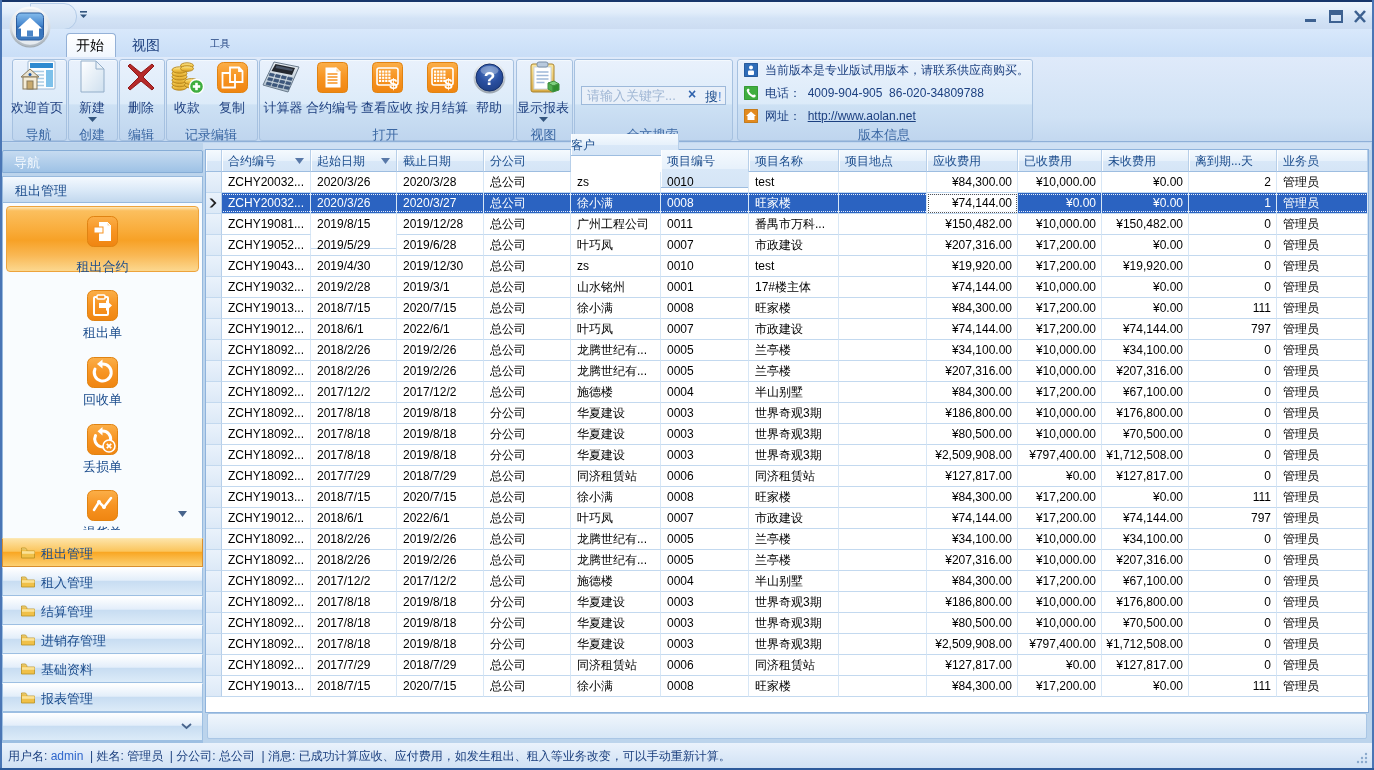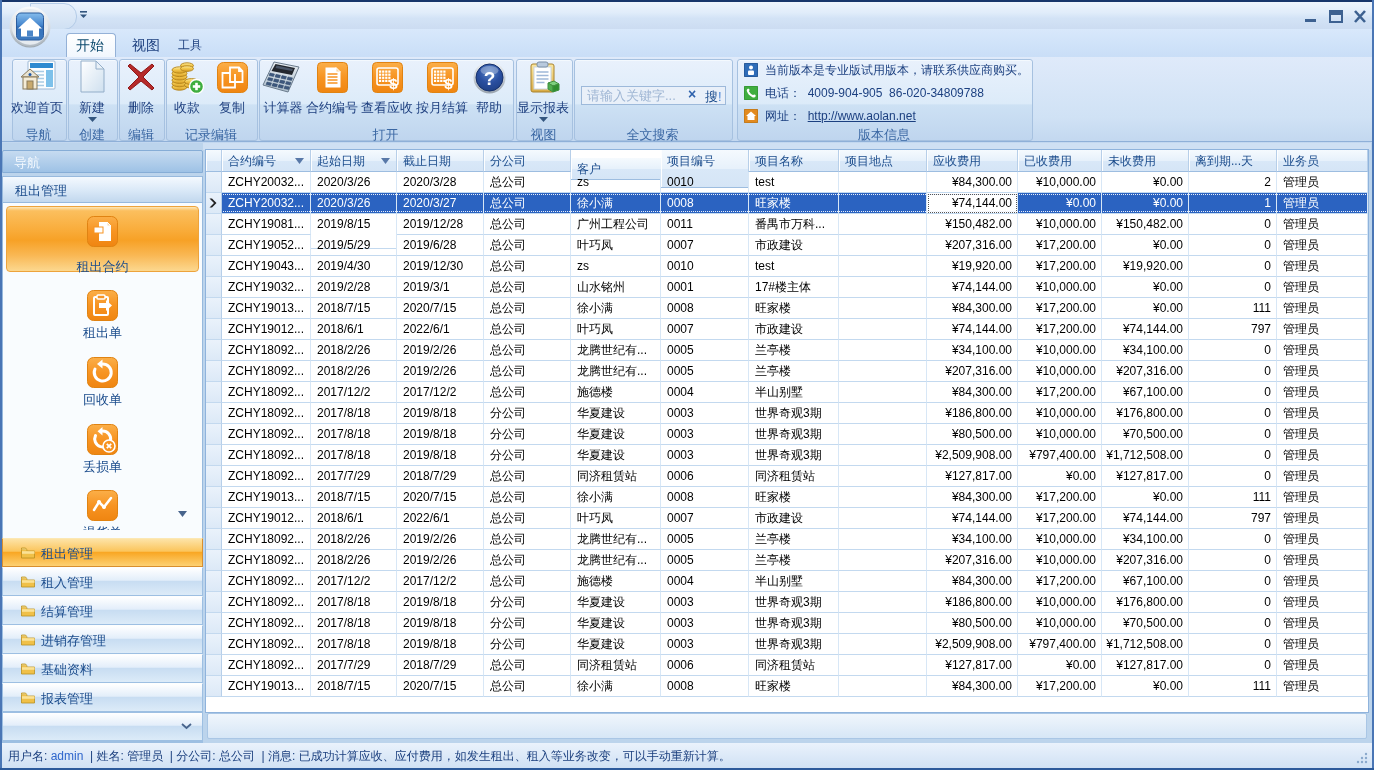--- a/index.html
+++ b/index.html
@@ -42,23 +42,23 @@
       </defs>
       <circle cx="21" cy="21" r="20.5" fill="url(#ring)"></circle>
       <circle cx="21" cy="21" r="18" fill="#e6ebf0"></circle>
       <rect x="7.5" y="7" width="27" height="27" rx="4.5" fill="url(#orbsq)" stroke="#2b5c9e"></rect>
       <path d="M21 11.5 L33 22.5 L30 22.5 L30 30.5 L12 30.5 L12 22.5 L9 22.5 Z" fill="#ffffff"></path>
       <rect x="18" y="24.5" width="6" height="6" fill="#4c86c8"></rect>
       <path d="M7 32 A18 18 0 0 0 35 32 L35 34 A18 18 0 0 1 7 34 Z" fill="#b9c2ca" opacity="0.7"></path>
     </svg>
 <div class="abs" style="left:2px;top:29px;width:1370px;height:28px;background:linear-gradient(180deg,#d8e8fb,#c9def7)"></div>
 <div class="abs" style="left:66px;top:33px;width:48px;height:24px;background:linear-gradient(180deg,#ffffff,#f0f6fd);border:1px solid #94b1d7;border-bottom:none;border-radius:4px 4px 0 0"></div>
-<div class="abs nav" style="left:66px;top:37px;width:48px;font-size:14px;text-align:center;color:#0c4a6e">开始</div>
+<div class="abs nav" style="left:66px;top:37px;width:48px;font-size:14px;text-align:center;color:#000000">开始</div>
 <div class="abs nav" style="left:120px;top:37px;width:52px;font-size:14px;text-align:center;color:#204280">视图</div>
-<div class="abs nav" style="left:178px;top:37px;width:52px;font-size:12px;text-align:left;color:#204280">工具</div>
+<div class="abs nav" style="left:178px;top:37px;width:52px;font-size:10px;text-align:right;color:#204280">工具</div>
 <div class="abs" style="left:2px;top:57px;width:1370px;height:86px;background:linear-gradient(180deg,#dfeafa,#d0e2f5 70%,#c2d7ef)"></div>
 <div class="abs" style="left:2px;top:141px;width:1370px;height:1px;background:#8fb0d8"></div>
 <div class="abs" style="left:12px;top:59px;width:53px;height:80px;background:linear-gradient(180deg,#e9f1fc 0%,#dcebf9 55%,#cde1f4 56%,#bfd5ee 100%);border:1px solid #a6c1e0;border-radius:3px;box-shadow:inset 0 1px 0 #f4f9fe"></div>
 <div class="abs lbl" style="left:12px;top:126px;width:53px">导航</div>
 <div class="abs" style="left:68px;top:59px;width:48px;height:80px;background:linear-gradient(180deg,#e9f1fc 0%,#dcebf9 55%,#cde1f4 56%,#bfd5ee 100%);border:1px solid #a6c1e0;border-radius:3px;box-shadow:inset 0 1px 0 #f4f9fe"></div>
 <div class="abs lbl" style="left:68px;top:126px;width:48px">创建</div>
 <div class="abs" style="left:119px;top:59px;width:44px;height:80px;background:linear-gradient(180deg,#e9f1fc 0%,#dcebf9 55%,#cde1f4 56%,#bfd5ee 100%);border:1px solid #a6c1e0;border-radius:3px;box-shadow:inset 0 1px 0 #f4f9fe"></div>
 <div class="abs lbl" style="left:119px;top:126px;width:44px">编辑</div>
 <div class="abs" style="left:166px;top:59px;width:90px;height:80px;background:linear-gradient(180deg,#e9f1fc 0%,#dcebf9 55%,#cde1f4 56%,#bfd5ee 100%);border:1px solid #a6c1e0;border-radius:3px;box-shadow:inset 0 1px 0 #f4f9fe"></div>
 <div class="abs lbl" style="left:166px;top:126px;width:90px">记录编辑</div>
@@ -386,21 +386,21 @@
       <path d="M1 1 L5.5 5 L10 1" fill="none" stroke="#48648c" stroke-width="1.8"></path>
     </svg>
 <div class="abs" style="left:2px;top:741px;width:201px;height:2px;background:#9dbfe2"></div>
 <div class="abs" style="left:203px;top:143px;width:1168px;height:7px;background:#cfe0f3"></div>
 <div class="abs" style="left:205px;top:149px;width:1164px;height:564px;background:#ffffff;border:1px solid #8fb3dc;box-sizing:border-box"></div>
 <div class="hd" style="left:206px;top:150px;width:16px;height:22px;background:linear-gradient(180deg,#f5fafe 0%,#e7f1fb 50%,#d9e8f8 51%,#d5e5f6 100%);border-right:1px solid #b7cfe9;border-bottom:1px solid #9dbde0;box-sizing:border-box;box-shadow:inset 1px 0 0 #fdfeff;padding-left:6px"></div>
 <div class="hd" style="left:222px;top:150px;width:89px;height:22px;background:linear-gradient(180deg,#f5fafe 0%,#e7f1fb 50%,#d9e8f8 51%,#d5e5f6 100%);border-right:1px solid #b7cfe9;border-bottom:1px solid #9dbde0;box-sizing:border-box;box-shadow:inset 1px 0 0 #fdfeff;padding-left:6px">合约编号</div>
 <div class="hd" style="left:311px;top:150px;width:86px;height:22px;background:linear-gradient(180deg,#f5fafe 0%,#e7f1fb 50%,#d9e8f8 51%,#d5e5f6 100%);border-right:1px solid #b7cfe9;border-bottom:1px solid #9dbde0;box-sizing:border-box;box-shadow:inset 1px 0 0 #fdfeff;padding-left:6px">起始日期</div>
 <div class="hd" style="left:397px;top:150px;width:87px;height:22px;background:linear-gradient(180deg,#f5fafe 0%,#e7f1fb 50%,#d9e8f8 51%,#d5e5f6 100%);border-right:1px solid #b7cfe9;border-bottom:1px solid #9dbde0;box-sizing:border-box;box-shadow:inset 1px 0 0 #fdfeff;padding-left:6px">截止日期</div>
 <div class="hd" style="left:484px;top:150px;width:87px;height:22px;background:linear-gradient(180deg,#f5fafe 0%,#e7f1fb 50%,#d9e8f8 51%,#d5e5f6 100%);border-right:1px solid #b7cfe9;border-bottom:1px solid #9dbde0;box-sizing:border-box;box-shadow:inset 1px 0 0 #fdfeff;padding-left:6px">分公司</div>
-<div class="hd" style="left:571px;top:158px;width:108px;height:22px;background:linear-gradient(180deg,#f5fafe 0%,#e7f1fb 50%,#d9e8f8 51%,#d5e5f6 100%);border-right:1px solid #b7cfe9;border-bottom:1px solid #9dbde0;box-sizing:border-box;box-shadow:inset 1px 0 0 #fdfeff;padding-left:6px">客户</div>
+<div class="hd" style="left:571px;top:134px;width:108px;height:22px;background:linear-gradient(180deg,#f5fafe 0%,#e7f1fb 50%,#d9e8f8 51%,#d5e5f6 100%);border-right:1px solid #b7cfe9;border-bottom:1px solid #9dbde0;box-sizing:border-box;box-shadow:inset 1px 0 0 #fdfeff;">客户</div>
 <div class="hd" style="left:661px;top:150px;width:88px;height:38px;background:linear-gradient(180deg,#f5fafe 0%,#e7f1fb 50%,#d9e8f8 51%,#d5e5f6 100%);border-right:1px solid #b7cfe9;border-bottom:1px solid #9dbde0;box-sizing:border-box;box-shadow:inset 1px 0 0 #fdfeff;padding-left:6px">项目编号</div>
 <div class="hd" style="left:749px;top:150px;width:90px;height:22px;background:linear-gradient(180deg,#f5fafe 0%,#e7f1fb 50%,#d9e8f8 51%,#d5e5f6 100%);border-right:1px solid #b7cfe9;border-bottom:1px solid #9dbde0;box-sizing:border-box;box-shadow:inset 1px 0 0 #fdfeff;padding-left:6px">项目名称</div>
 <div class="hd" style="left:839px;top:150px;width:88px;height:22px;background:linear-gradient(180deg,#f5fafe 0%,#e7f1fb 50%,#d9e8f8 51%,#d5e5f6 100%);border-right:1px solid #b7cfe9;border-bottom:1px solid #9dbde0;box-sizing:border-box;box-shadow:inset 1px 0 0 #fdfeff;padding-left:6px">项目地点</div>
 <div class="hd" style="left:927px;top:150px;width:91px;height:22px;background:linear-gradient(180deg,#f5fafe 0%,#e7f1fb 50%,#d9e8f8 51%,#d5e5f6 100%);border-right:1px solid #b7cfe9;border-bottom:1px solid #9dbde0;box-sizing:border-box;box-shadow:inset 1px 0 0 #fdfeff;padding-left:6px">应收费用</div>
 <div class="hd" style="left:1018px;top:150px;width:84px;height:22px;background:linear-gradient(180deg,#f5fafe 0%,#e7f1fb 50%,#d9e8f8 51%,#d5e5f6 100%);border-right:1px solid #b7cfe9;border-bottom:1px solid #9dbde0;box-sizing:border-box;box-shadow:inset 1px 0 0 #fdfeff;padding-left:6px">已收费用</div>
 <div class="hd" style="left:1102px;top:150px;width:87px;height:22px;background:linear-gradient(180deg,#f5fafe 0%,#e7f1fb 50%,#d9e8f8 51%,#d5e5f6 100%);border-right:1px solid #b7cfe9;border-bottom:1px solid #9dbde0;box-sizing:border-box;box-shadow:inset 1px 0 0 #fdfeff;padding-left:6px">未收费用</div>
 <div class="hd" style="left:1189px;top:150px;width:88px;height:22px;background:linear-gradient(180deg,#f5fafe 0%,#e7f1fb 50%,#d9e8f8 51%,#d5e5f6 100%);border-right:1px solid #b7cfe9;border-bottom:1px solid #9dbde0;box-sizing:border-box;box-shadow:inset 1px 0 0 #fdfeff;padding-left:6px">离到期...天</div>
 <div class="hd" style="left:1277px;top:150px;width:91px;height:22px;background:linear-gradient(180deg,#f5fafe 0%,#e7f1fb 50%,#d9e8f8 51%,#d5e5f6 100%);border-right:1px solid #b7cfe9;border-bottom:1px solid #9dbde0;box-sizing:border-box;box-shadow:inset 1px 0 0 #fdfeff;padding-left:6px">业务员</div>
 <svg class="abs" style="left:295px;top:158px" width="9" height="6" viewBox="0 0 9 6">
       <path d="M0 0 L9 0 L4.5 6 Z" fill="#5878a8"></path>

